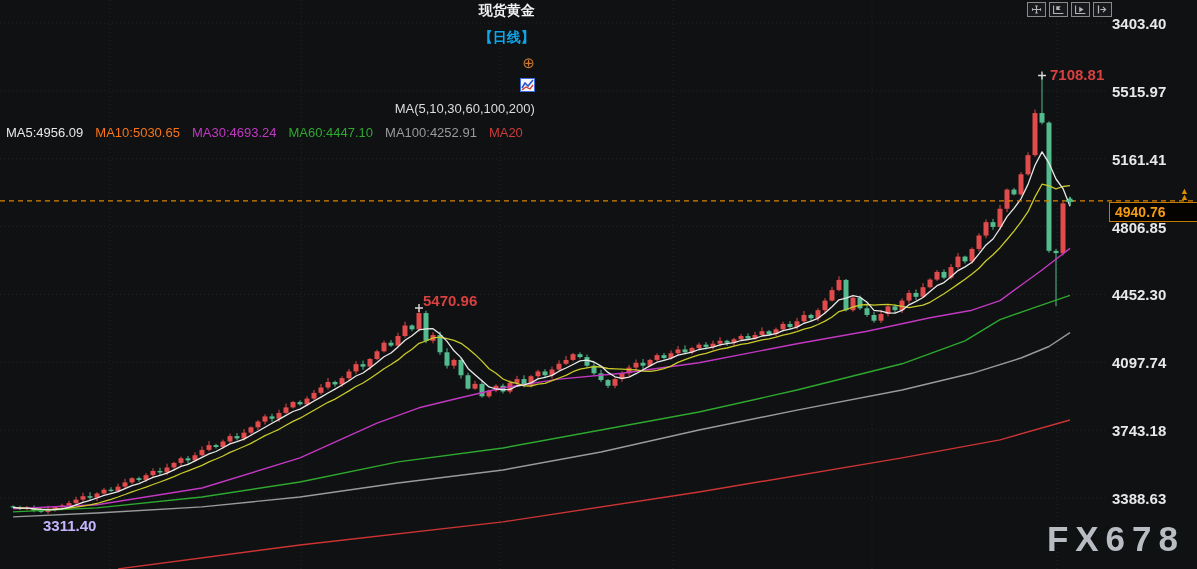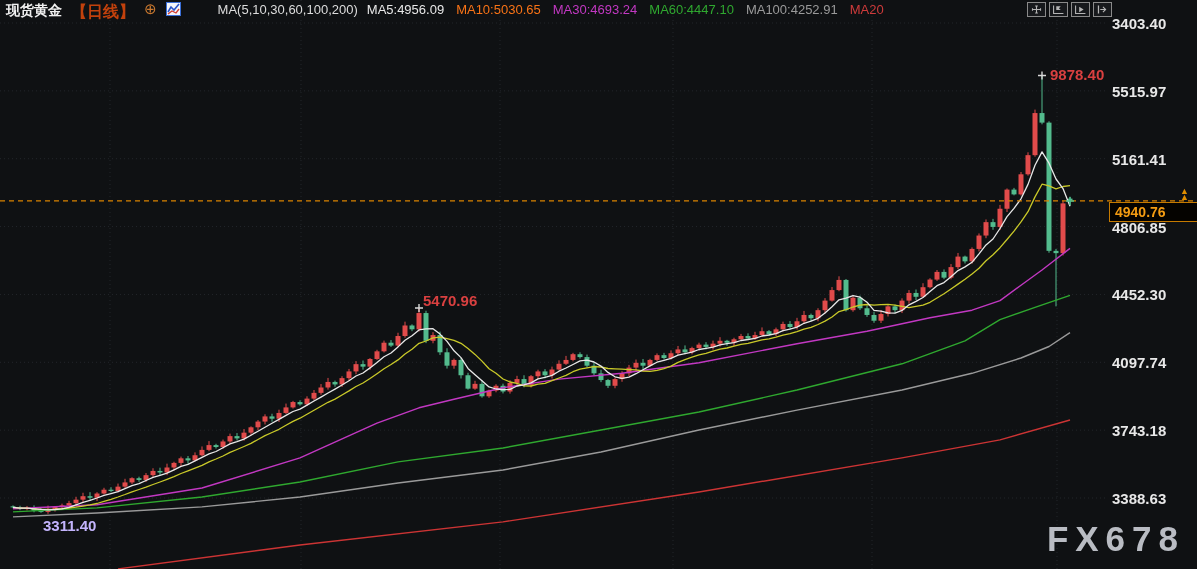--- a/index.html
+++ b/index.html
@@ -1,22 +1,22 @@
 <!DOCTYPE html>
 <html><head>
 <meta charset="utf-8">
 <style>
   html,body{margin:0;padding:0;background:#06070a;}
   .stage{position:relative;width:1197px;height:569px;background:#0f1113;overflow:hidden;
          font-family:"Liberation Sans",sans-serif;}
   #chart{position:absolute;left:0;top:0;}
-  .topbar{position:absolute;left:6px;top:2px;height:18px;display:flex;align-items:flex-start;
-          gap:9px;font-size:13px;white-space:nowrap;z-index:5;}
+  .topbar{position:absolute;left:6px;top:2px;height:18px;display:flex;align-items:flex-end;
+          gap:9px;font-size:13px;white-space:nowrap;z-index:5;flex-direction:column;}
   .sym{color:#f0f0f0;font-weight:bold;font-size:14px;}
-  .period{color:#c2410c;font-weight:bold;font-size:16px;}
+  .period{color:#0ea5e9;font-weight:bold;font-size:14px;}
   .circle-plus{color:#c8782f;font-size:15px;line-height:13px;cursor:pointer;}
   .chart-style-btn{display:inline-flex;cursor:pointer;}
   .magroup{color:#dcdcdc;margin-left:28px;}
   #ma-values span{margin-right:12px;}
   .toolbar{position:absolute;top:2px;left:1027px;display:flex;gap:3px;z-index:6;}
   .tool-btn{width:19px;height:15px;border:1px solid #8a8a8a;background:#17191c;display:flex;
             align-items:center;justify-content:center;cursor:pointer;box-sizing:border-box;}
   #y-axis .axis-label{position:absolute;left:1112px;color:#e8e8e8;font-weight:bold;
             font-size:15px;z-index:3;}
   #annotations div{position:absolute;font-weight:bold;font-size:15px;z-index:4;white-space:nowrap;}
@@ -410,21 +410,21 @@
       <div class="axis-label" style="top: 82.856px; text-align: right;">5515.97</div>
       <div class="axis-label" style="top: 150.714px;">5161.41</div>
       <div class="axis-label" style="top: 218.572px;">4806.85</div>
       <div class="axis-label" style="top: 286.428px;">4452.30</div>
       <div class="axis-label" style="top: 354.286px;">4097.74</div>
       <div class="axis-label" style="top: 422.144px;">3743.18</div>
       <div class="axis-label" style="top: 490px;">3388.63</div>
     </div>
 
   <div id="annotations">
-      <div style="color: rgb(217, 64, 64); left: 1050px; top: 66.4762px;">9878.40</div>
+      <div style="color: rgb(217, 64, 64); left: 1050px; top: 66.4762px;">7108.81</div>
       <div style="color: rgb(217, 64, 64); left: 423px; top: 292.018px;">5470.96</div>
       <div style="color: #c4b5fd; left: 43px; top: 516.781px;">3311.40</div>
     </div>
 
   <div id="price-tag" style="top: 201.943px;">
     <span>4940.76</span>
   </div>
   <div id="price-arrows" style="top: 187.943px;">
     <span>▲</span>
     <span>▲</span>

